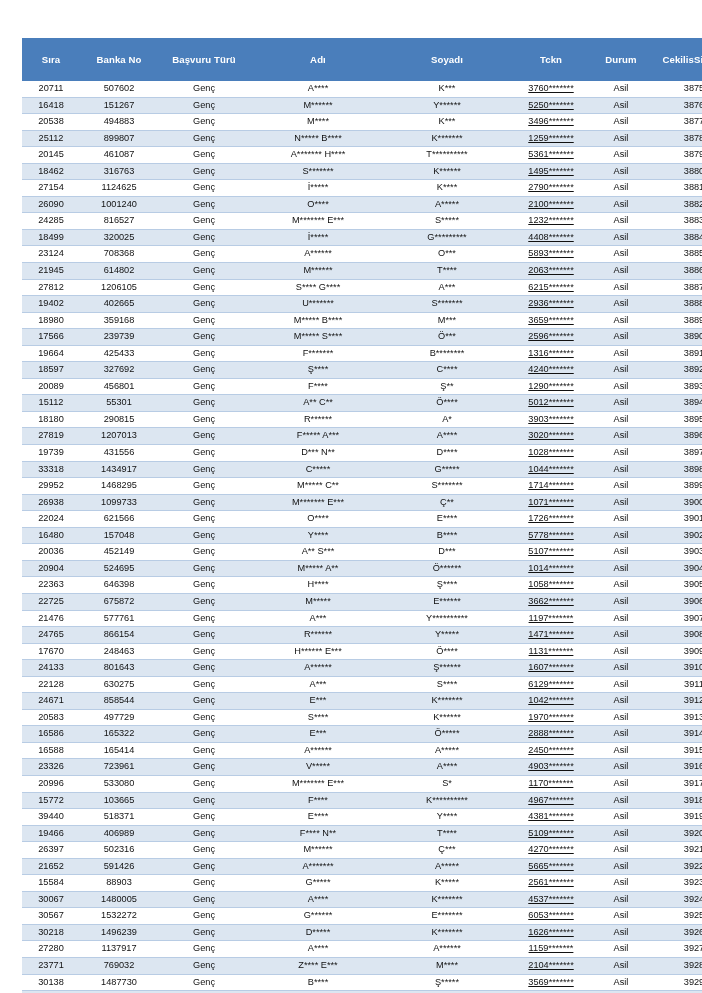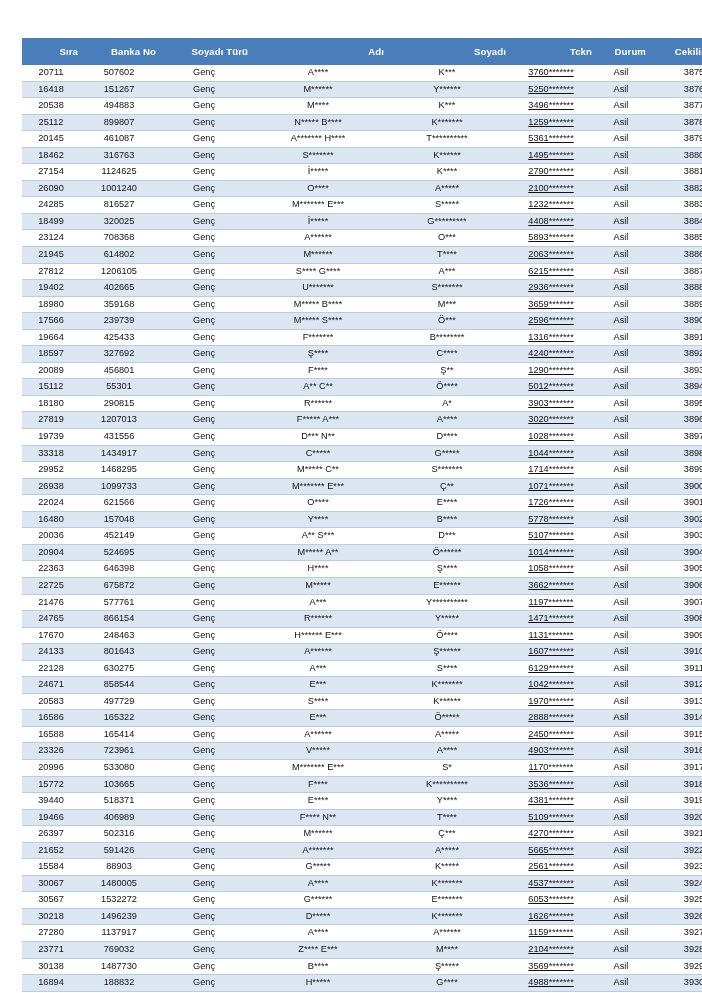--- a/index.html
+++ b/index.html
@@ -31,22 +31,22 @@
     table-layout: fixed;
     font-size: 9.2px;
     color: #111111;
   }
   table.results thead th {
     background: #4a7ebb;
     color: #ffffff;
     font-weight: bold;
     font-size: 9.6px;
     height: 19px;
-    padding: 4px 2px;
-    text-align: right;
+    padding: 12px 2px;
+    text-align: center;
     vertical-align: middle;
     border: none;
     letter-spacing: 0.1px;
   }
   table.results thead tr {
     box-shadow: inset 0 -1px 0 #ffffff;
   }
   table.results tbody td {
     height: 15.55px;
     padding: 0 3px;
@@ -96,21 +96,21 @@
         <col class="c-adi">
         <col class="c-soyadi">
         <col class="c-tckn">
         <col class="c-durum">
         <col class="c-cekilis">
       </colgroup>
       <thead>
         <tr>
           <th>Sıra</th>
           <th>Banka No</th>
-          <th>Soyadı Türü</th>
+          <th>Başvuru Türü</th>
           <th>Adı</th>
           <th>Soyadı</th>
           <th>Tckn</th>
           <th>Durum</th>
           <th>CekilisSiraNo</th>
         </tr>
       </thead>
       <tbody id="table-body">
           <tr class="odd">
             <td class="cell-sira">20711</td>
@@ -541,21 +541,21 @@
             <td class="cell-tckn">1170*******</td>
             <td class="cell-durum">Asil</td>
             <td class="cell-cekilis">3917</td>
           </tr>
           <tr class="even">
             <td class="cell-sira">15772</td>
             <td class="cell-banka">103665</td>
             <td class="cell-basvuru">Genç</td>
             <td class="cell-adi">F****</td>
             <td class="cell-soyadi">K**********</td>
-            <td class="cell-tckn">3536*******</td>
+            <td class="cell-tckn">4967*******</td>
             <td class="cell-durum">Asil</td>
             <td class="cell-cekilis">3918</td>
           </tr>
           <tr class="odd">
             <td class="cell-sira">39440</td>
             <td class="cell-banka">518371</td>
             <td class="cell-basvuru">Genç</td>
             <td class="cell-adi">E****</td>
             <td class="cell-soyadi">Y****</td>
             <td class="cell-tckn">4381*******</td>

